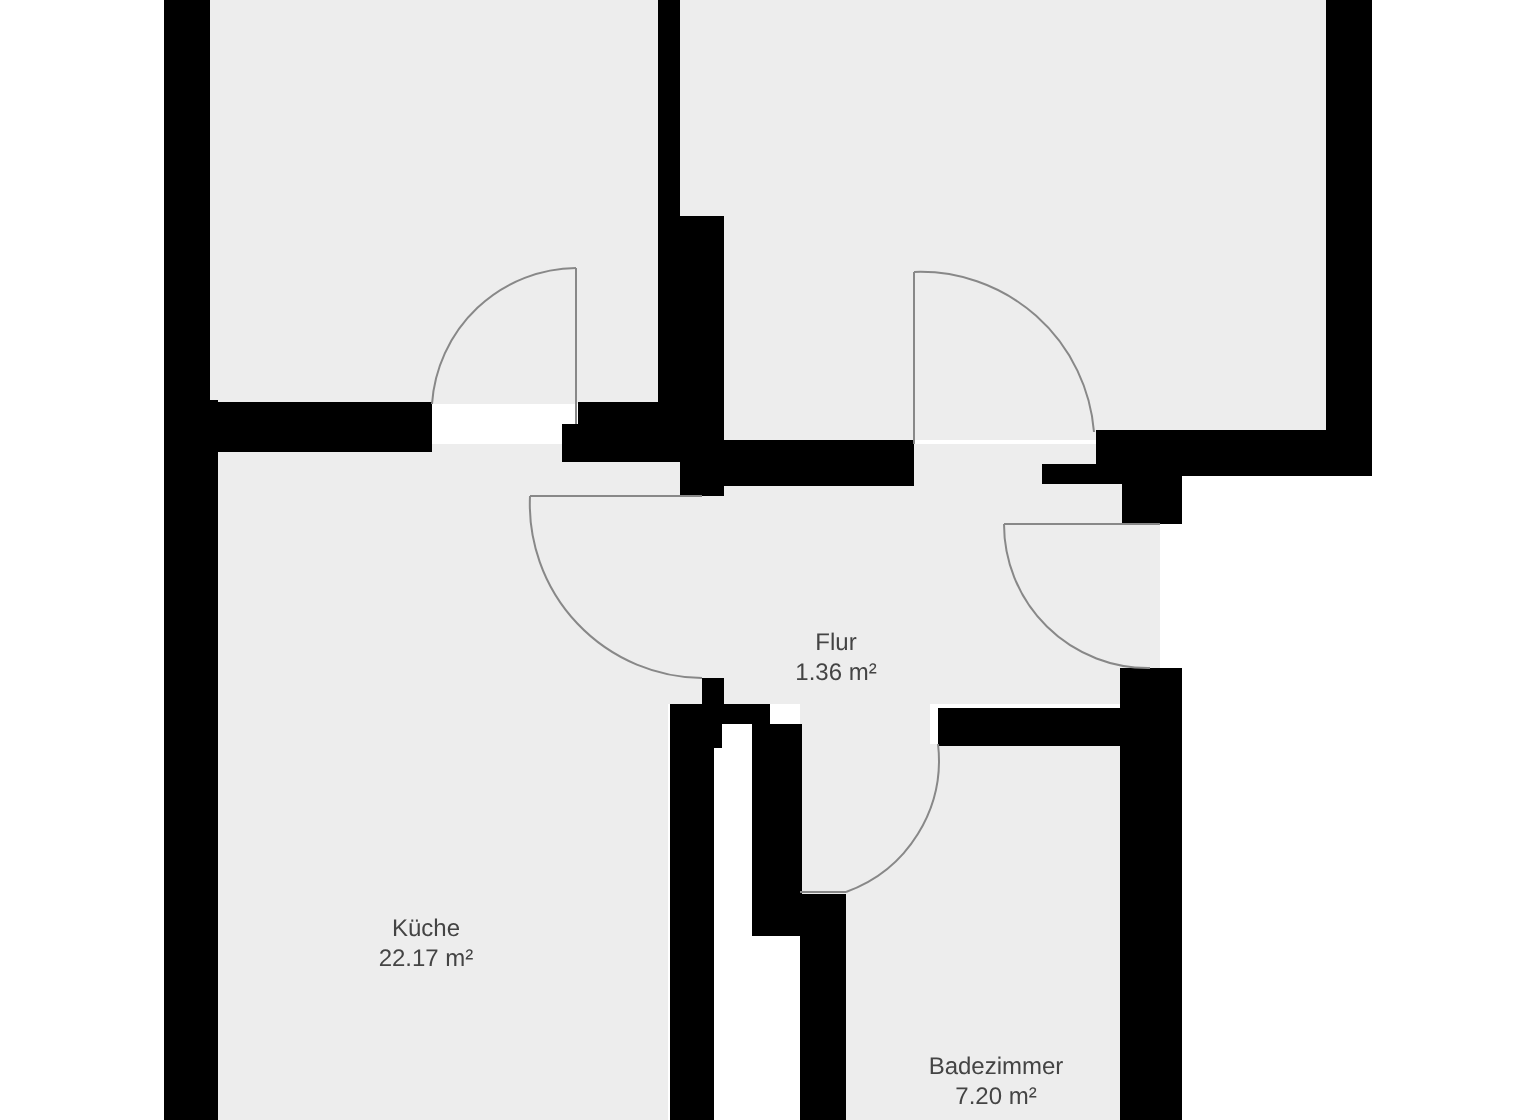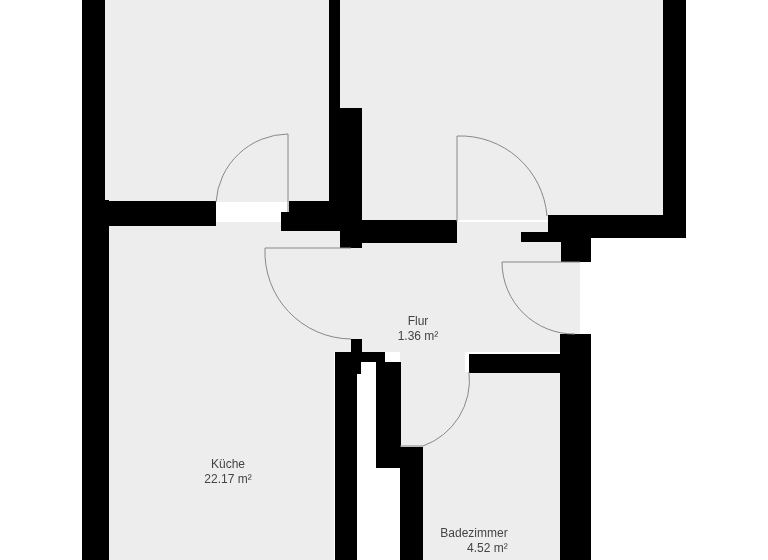--- a/index.html
+++ b/index.html
@@ -111,21 +111,21 @@
       <path d="M469 372 A 70 70 0 0 1 423 446"></path>
     </g>
   </g>
 </svg>
 
 <div class="room-label" style="left:418px; top:286px;margin-top:28px;">
   <div>Flur</div>
   <div>1.36 m²</div>
 </div>
 
-<div class="room-label" style="left:228px; top:457px;">
+<div class="room-label" style="left:213px; top:457px;">
   <div>Küche</div>
   <div>22.17 m²</div>
 </div>
 
-<div class="room-label" style="left:474px; top:526px;text-align:right;">
+<div class="room-label" style="left:498px; top:526px;">
   <div>Badezimmer</div>
-  <div>4.52 m²</div>
+  <div>7.20 m²</div>
 </div>
 
 </body></html>

